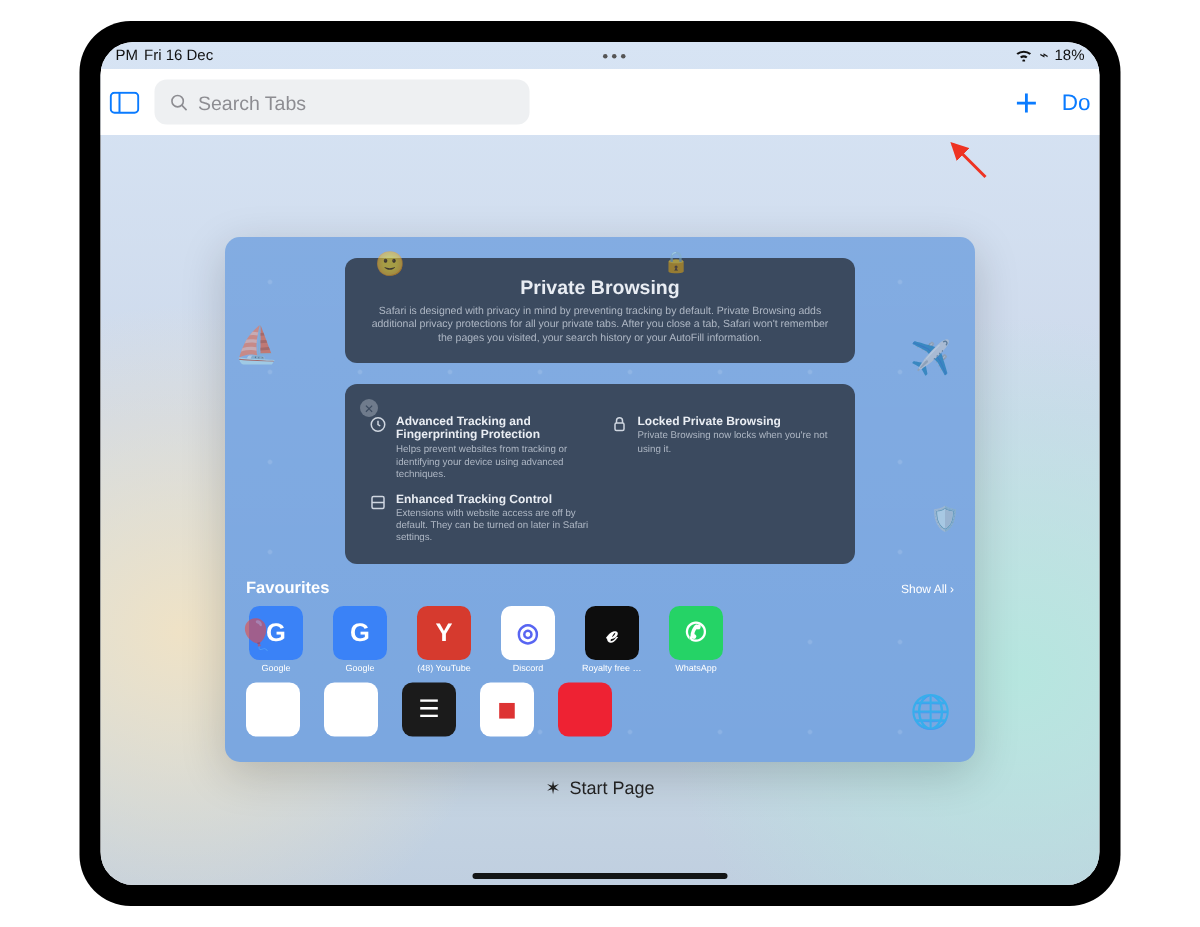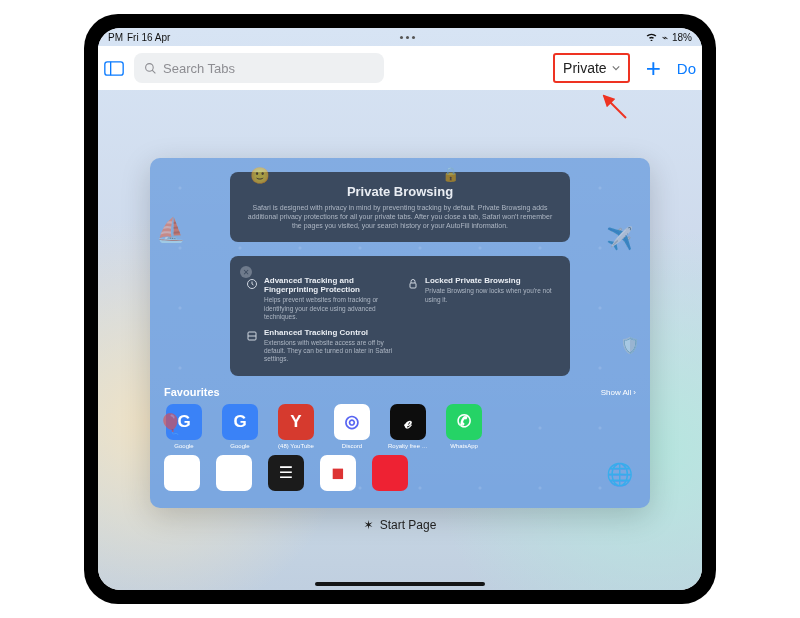--- a/index.html
+++ b/index.html
@@ -3,21 +3,21 @@
 <meta charset="utf-8">
 <style>
   * { box-sizing: border-box; margin: 0; padding: 0; }
   body {
     width: 800px; height: 618px;
     font-family: -apple-system, "Helvetica Neue", Arial, sans-serif;
     background: #fff;
     display: flex; align-items: center; justify-content: center;
   }
   .device {
-    width: 632px; height: 590px;
+    width: 694px; height: 590px;
     background: #000; border-radius: 34px;
     padding: 14px;
     position: relative;
   }
   .screen {
     width: 100%; height: 100%;
     background: #fff;
     border-radius: 22px;
     overflow: hidden;
     position: relative;
@@ -138,21 +138,21 @@
 </head>
 <body>
 
 <div class="device">
   <div class="screen">
     <div class="bg-gradient"></div>
 
     <div class="status">
       <div class="left">
         <span>PM</span>
-        <span>Fri 16 Apr</span>
+        <span>Fri 16 Dec</span>
       </div>
       <div class="dots">
           <span></span>
           <span></span>
           <span></span>
         </div>
       <div class="right">
         <span>
           <svg viewBox="0 0 16 12" width="13" height="10" fill="currentColor">
               <path d="M8 10.5a1.2 1.2 0 100 2.4 1.2 1.2 0 000-2.4zm-3.1-2.3a5 5 0 016.2 0l-1.2 1.3a3.2 3.2 0 00-3.8 0zM2 5.4a9.5 9.5 0 0112 0l-1.2 1.3a7.7 7.7 0 00-9.6 0z"></path>
@@ -171,26 +171,20 @@
           </svg>
       </div>
       <div class="search">
         <svg viewBox="0 0 24 24">
             <circle cx="10" cy="10" r="7" fill="none" stroke="currentColor" stroke-width="2"></circle>
             <line x1="15" y1="15" x2="21" y2="21" stroke="currentColor" stroke-width="2"></line>
           </svg>
         <span>Search Tabs</span>
       </div>
       <div class="spacer"></div>
-      <div class="group-drop">
-        <span>Private</span>
-        <svg viewBox="0 0 10 6">
-            <path d="M1 1l4 4 4-4" fill="none" stroke="currentColor" stroke-width="1.5"></path>
-          </svg>
-      </div>
       <div class="plus">+</div>
       <div class="done">Do</div>
     </div>
 
     <svg class="arrow-ann" width="40" height="30">
       <defs>
           <marker id="ah" markerWidth="6" markerHeight="6" refX="5" refY="3" orient="auto">
             <path d="M0 0L6 3L0 6z" fill="#e32"></path>
           </marker>
         </defs>

